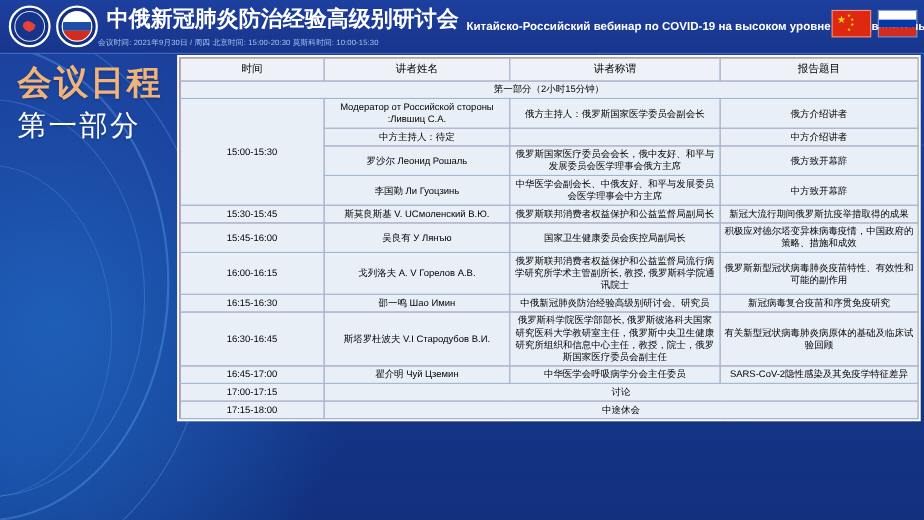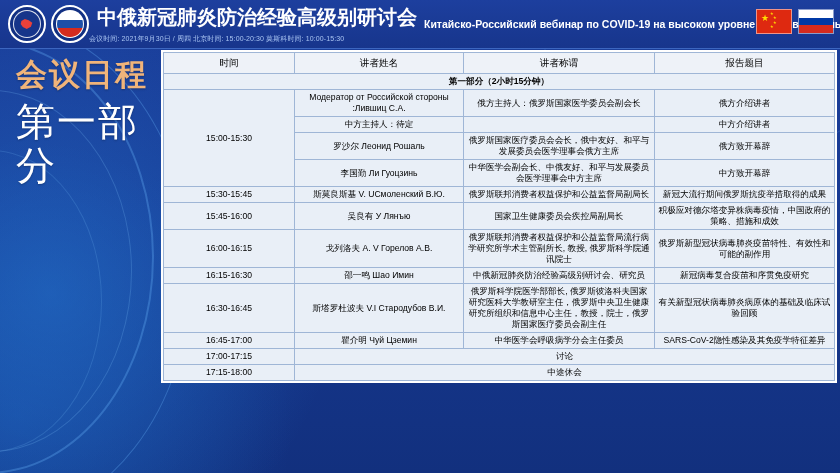--- a/index.html
+++ b/index.html
@@ -154,21 +154,21 @@
     font-size: 31px;
     font-weight: bold;
     letter-spacing: 2px;
     line-height: 1.12;
     text-shadow: 0 1px 2px rgba(0,0,0,0.25);
   }
   .agenda-sub {
     position: absolute;
     left: 16px; top: 52px;
     color: #ffffff;
-    font-size: 39px;
+    font-size: 26px;
     letter-spacing: 2px;
     line-height: 1.12;
     text-shadow: 0 1px 2px rgba(0,0,0,0.25);
   }
 
   
   .table-wrap {
     position: absolute;
     left: 161px; top: 50px;
     width: 676px;
@@ -197,21 +197,20 @@
   table.agenda th {
     font-size: 9.6px;
     font-weight: normal;
     background: #eef2f8;
     padding: 4px 3px;
   }
   td.section-row {
     font-size: 9.2px;
     background: #eef2f8;
     padding: 4px 3px;
-    font-weight: bold;
   }
   td.time-cell { font-size: 9px; }
   td.speaker-cell { font-size: 8.8px; }
   .col-time  { width: 118px; }
   .col-name  { width: 152px; }
   .col-title { width: 172px; }
   .col-topic { width: 162px; }
 </style>
 </head>
 <body>

